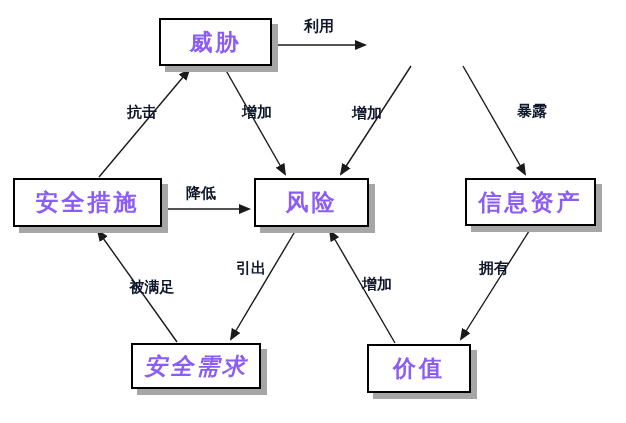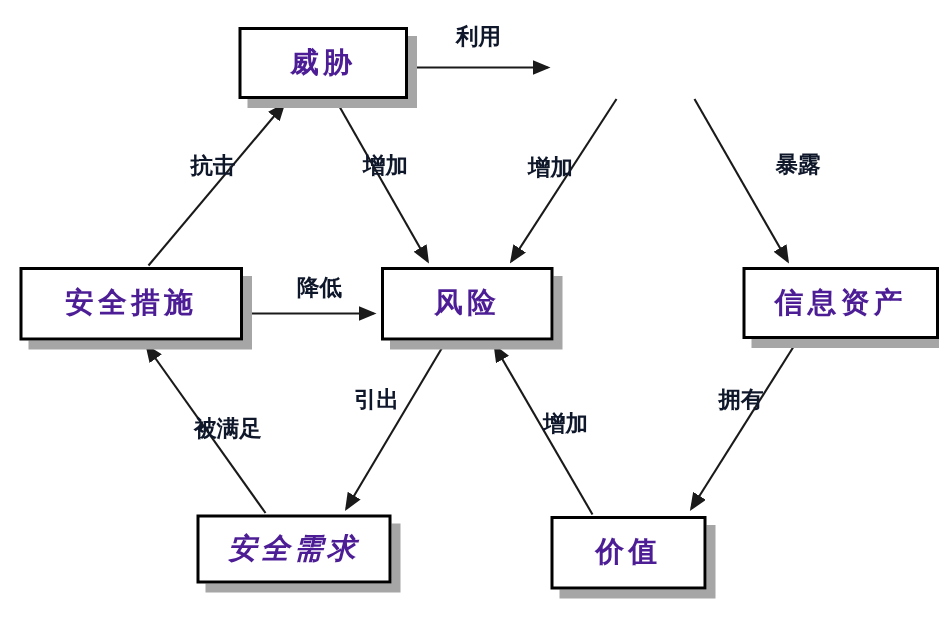--- a/index.html
+++ b/index.html
@@ -28,23 +28,23 @@
     background: #ffffff;
     border: 2px solid #000000;
     box-shadow: 6px 6px 0 #a6a6a6;
     display: flex;
     align-items: center;
     justify-content: center;
     box-sizing: border-box;
     z-index: 2;
   }
   .node span {
-    font-size: 19px;
+    font-size: 23px;
     font-weight: bold;
-    color: #4c1d95;
+    color: #8b5cf6;
     letter-spacing: 3px;
     white-space: nowrap;
     line-height: 1;
   }
   .edge-label {
     position: absolute;
     transform: translate(-50%, -50%);
     font-size: 15px;
     font-weight: bold;
     color: #0f172a;
@@ -78,34 +78,34 @@
 
   <div class="node" style="left:159px; top:18px; width:113px; height:48px;">
     <span>威胁</span>
   </div>
   <div class="node" style="left:13px; top:178px; width:149px; height:49px;">
     <span>安全措施</span>
   </div>
   <div class="node" style="left:254px; top:178px; width:115px; height:49px;">
     <span>风险</span>
   </div>
-  <div class="node" style="left:465px; top:178px; width:131px; height:48px;margin-left:30px;">
+  <div class="node" style="left:465px; top:178px; width:131px; height:48px;">
     <span>信息资产</span>
   </div>
   <div class="node" style="left:131px; top:343px; width:130px; height:46px;font-style:italic;">
     <span>安全需求</span>
   </div>
   <div class="node" style="left:367px; top:344px; width:104px; height:49px;">
     <span>价值</span>
   </div>
 
   <div class="edge-label" style="left:319px; top:25px;">利用</div>
   <div class="edge-label" style="left:142px; top:111px;">抗击</div>
   <div class="edge-label" style="left:257px; top:111px;">增加</div>
   <div class="edge-label" style="left:367px; top:112px;">增加</div>
   <div class="edge-label" style="left:499px; top:110px;margin-left:33px;">暴露</div>
-  <div class="edge-label" style="left:201px; top:192px;margin-left:12px;">降低</div>
+  <div class="edge-label" style="left:201px; top:192px;">降低</div>
   <div class="edge-label" style="left:251px; top:267px;">引出</div>
   <div class="edge-label" style="left:152px; top:286px;">被满足</div>
   <div class="edge-label" style="left:377px; top:283px;">增加</div>
   <div class="edge-label" style="left:494px; top:267px;">拥有</div>
 
 </div>
 
 </body></html>

